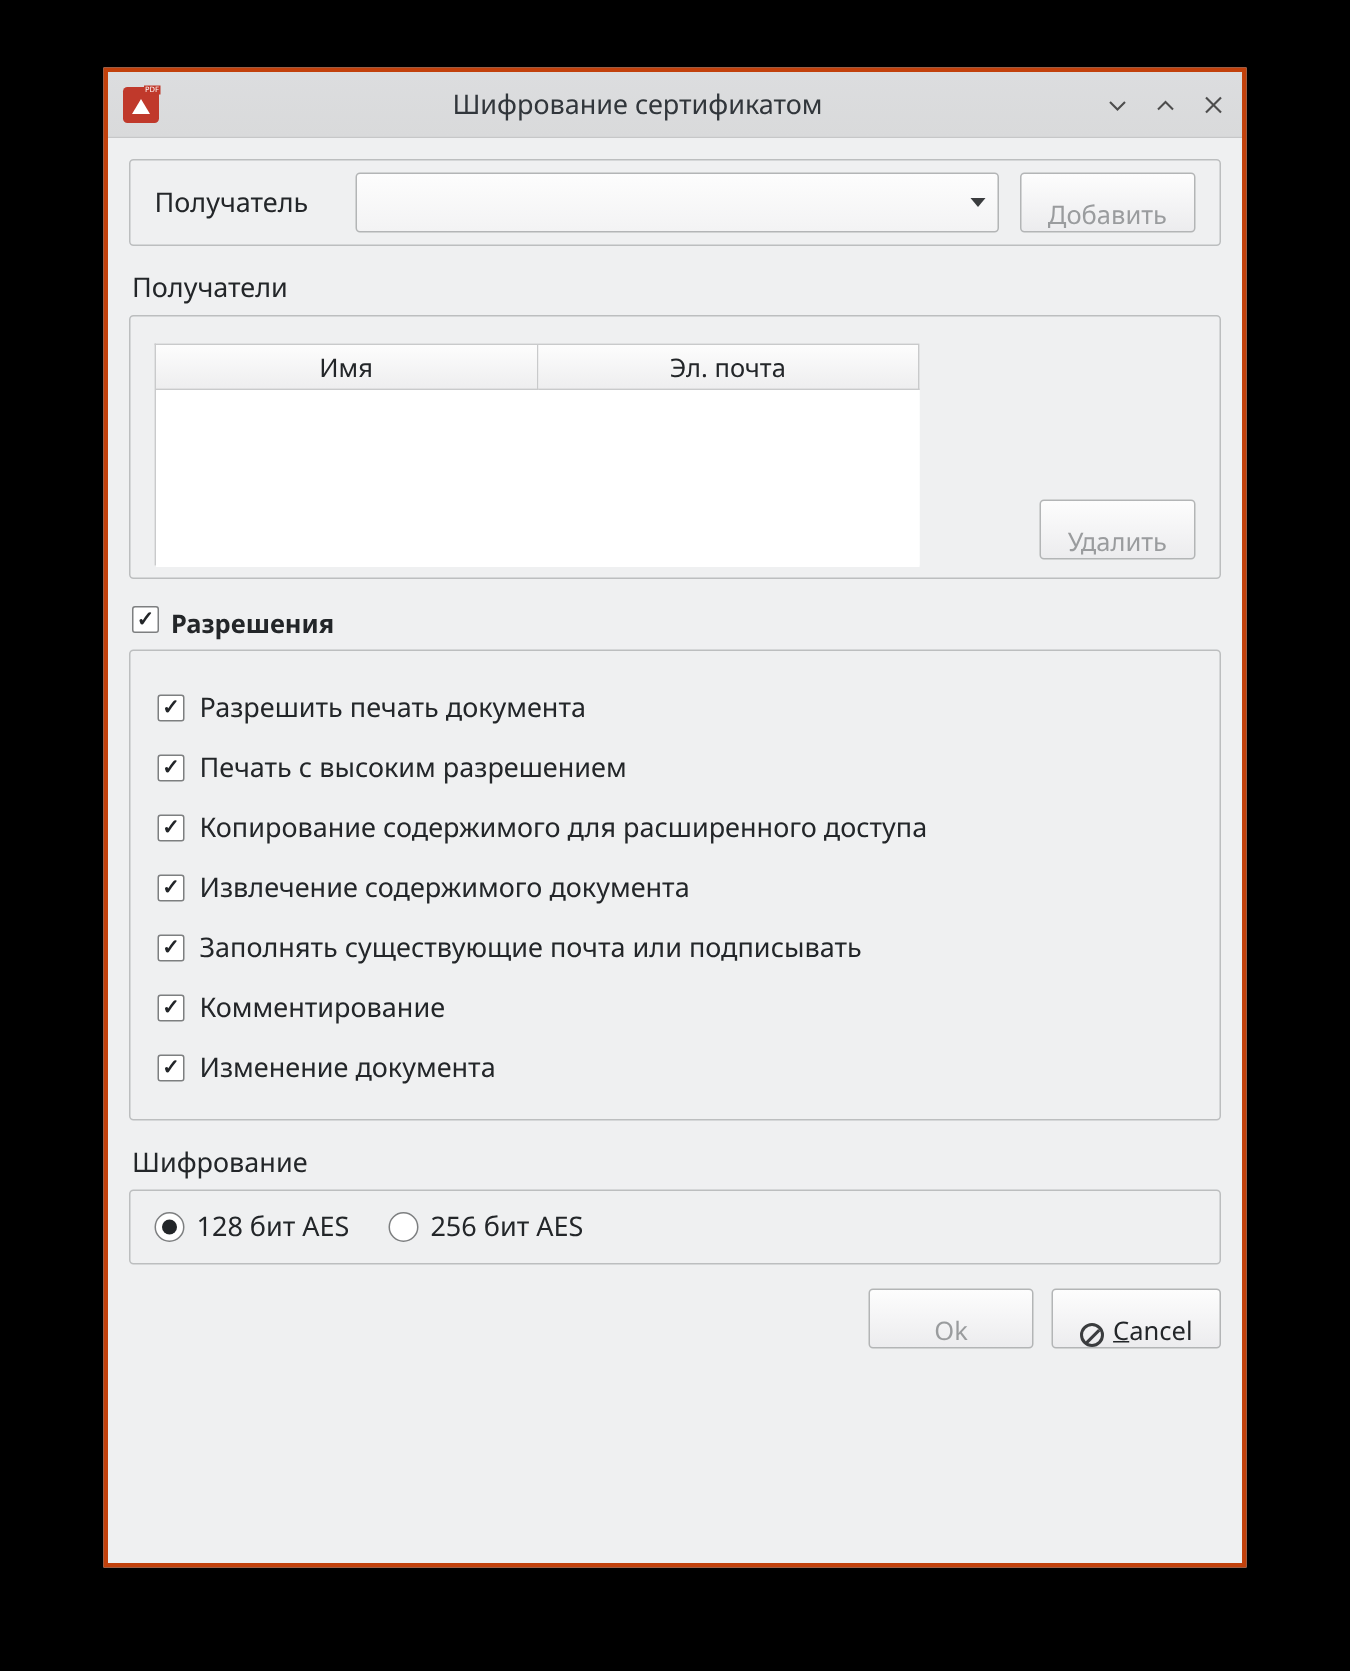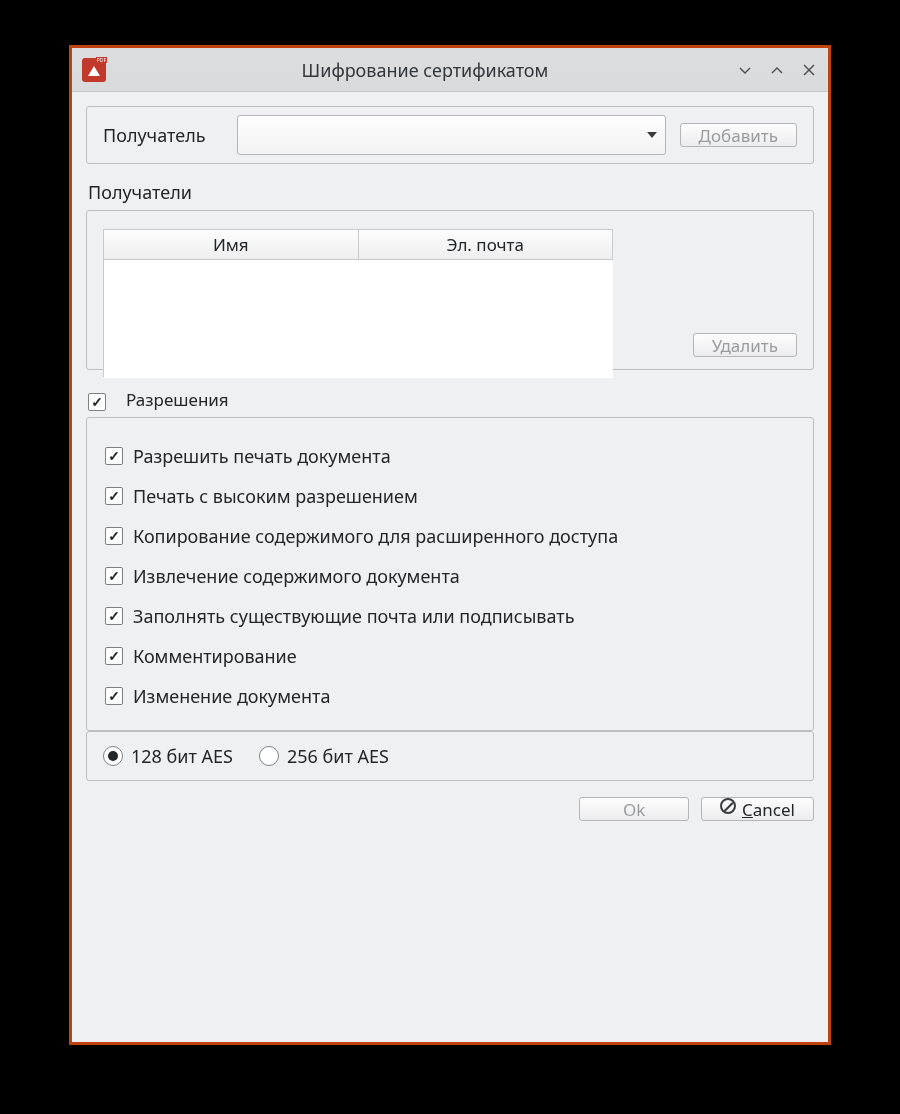--- a/index.html
+++ b/index.html
@@ -116,27 +116,27 @@
     position: relative;
   }
   .combo .caret {
     margin-left: auto;
     width: 0; height: 0;
     border-left: 5px solid transparent;
     border-right: 5px solid transparent;
     border-top: 6px solid #3a3c3e;
   }
   .btn {
-    height: 24px;
+    height: 40px;
     padding: 0 18px;
     border: 1px solid #b3b5b6;
     border-radius: 3px;
     background: linear-gradient(#fdfdfd, #ececee);
     display: inline-flex;
-    align-items: flex-start;
+    align-items: flex-end;
     justify-content: center;
     font-size: 17px;
     cursor: pointer;
     user-select: none;
   }
   .btn.disabled { color: #9a9c9e; }
   .btn .u { text-decoration: underline; }
   .btn .ban {
     width: 16px; height: 16px; margin-right: 6px;
     border: 2px solid #3a3c3e; border-radius: 50%;
@@ -189,23 +189,24 @@
     background: #fff;
   }
   .delete-btn-row {
     display: flex;
     justify-content: flex-end;
     margin-top: -44px;
   }
 
   .perm-master {
     display: flex;
-    align-items: flex-end;
-    gap: 20px;
+    align-items: flex-start;
+    gap: 8px;
     margin: 18px 0 6px 2px;
+    font-weight: bold;
   }
   .check {
     width: 18px; height: 18px;
     border: 1px solid #7d7f80;
     border-radius: 2px;
     background: #fff;
     display: inline-flex;
     align-items: center;
     justify-content: center;
     flex-shrink: 0;
@@ -354,20 +355,21 @@
         <div class="perm-item">
           <span class="check checked"></span>
           <span>Комментирование</span>
         </div>
         <div class="perm-item">
           <span class="check checked"></span>
           <span>Изменение документа</span>
         </div>
       </div>
 
+    <div class="section-label">Шифрование</div>
     <div class="enc-row" id="enc-row">
         <div class="radio-item">
           <span class="radio checked"></span>
           <span>128 бит AES</span>
         </div>
         <div class="radio-item">
           <span class="radio"></span>
           <span>256 бит AES</span>
         </div>
       </div>

